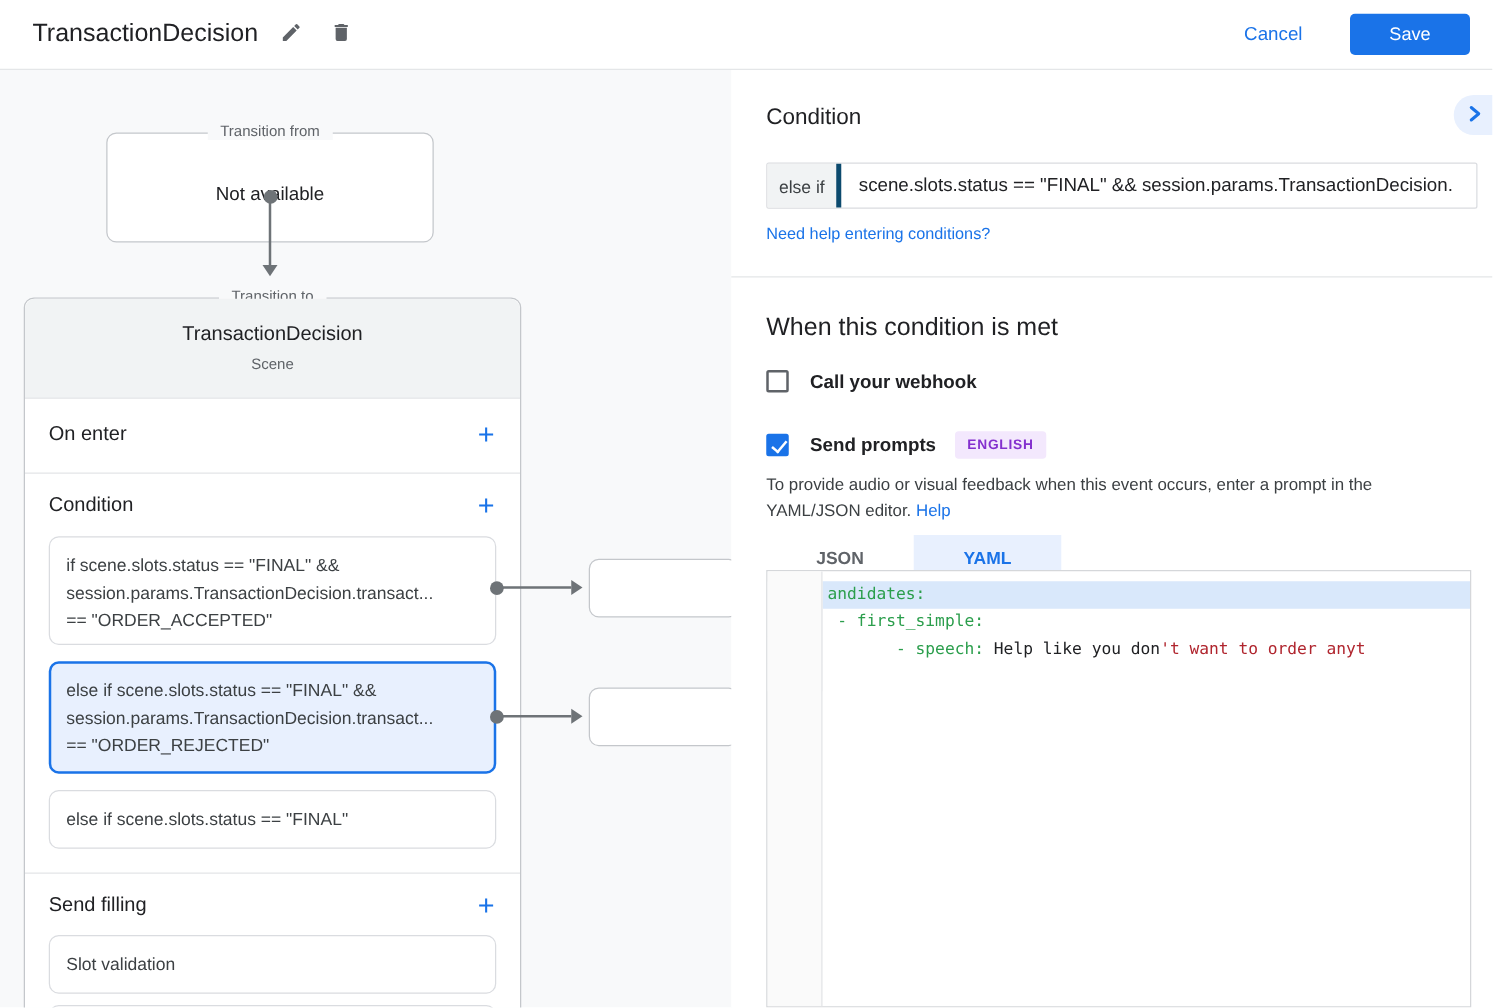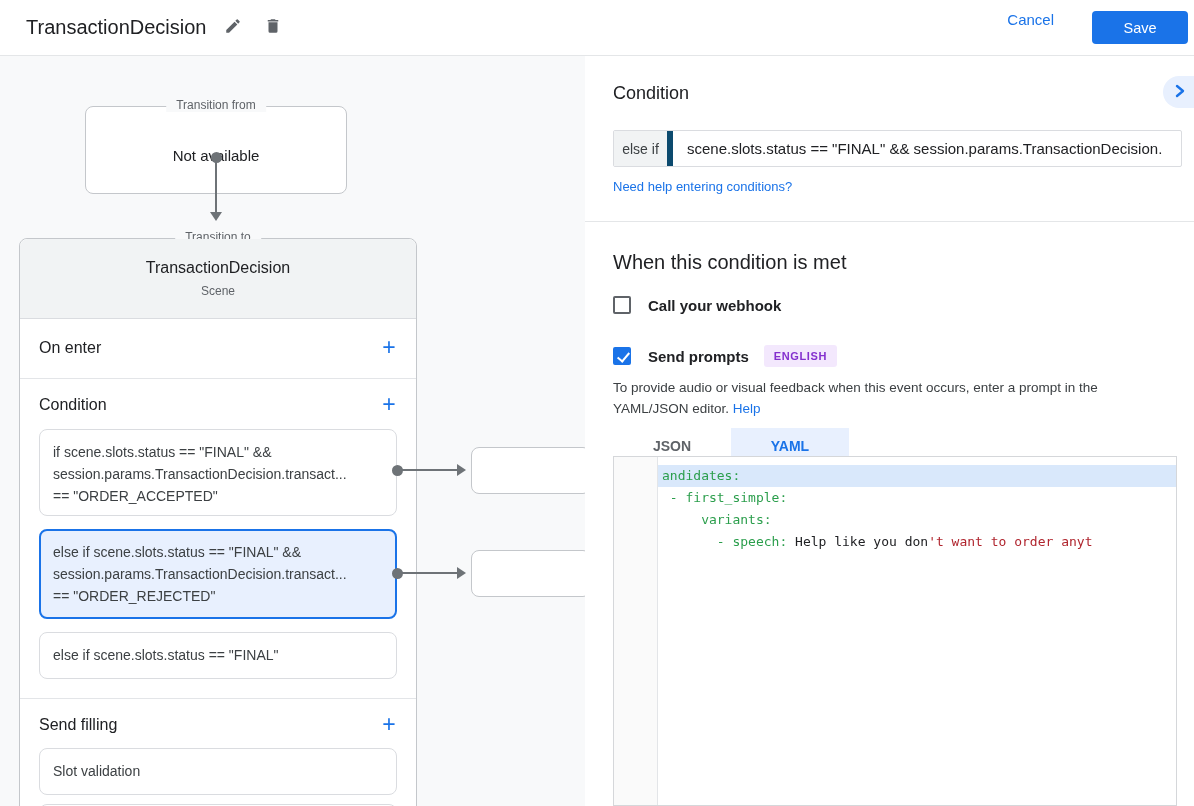--- a/index.html
+++ b/index.html
@@ -7,21 +7,21 @@
     font-family:"Liberation Sans", sans-serif; color:#202124; }
   .stage { position:relative; width:1194px; height:806px; }
 
   
   .topbar { position:absolute; left:0; top:0; width:1194px; height:56px; background:#fff;
     border-bottom:1px solid #e4e6e8; display:flex; align-items:center; z-index:30; }
   .topbar-title { font-size:20px; color:#202124; margin-left:26px; }
   .icon-btn { width:34px; height:34px; display:flex; align-items:center; justify-content:center;
     cursor:pointer; border:none; background:transparent; }
   .icon-btn svg { fill:#5f6368; }
-  .top-actions { margin-left:auto; display:flex; margin-right:6px; }
+  .top-actions { margin-left:auto; display:flex; align-items:center; margin-right:18px; }
   .cancel-link { color:#1a73e8; font-size:15px; font-weight:500; margin-right:38px; cursor:pointer; }
   .save-btn { background:#1a73e8; color:#fff; border:none; border-radius:4px; width:96px; height:33px;
     font-size:14.5px; font-weight:500; font-family:"Liberation Sans",sans-serif; cursor:pointer; }
 
   
   .canvas { position:absolute; left:0; top:56px; width:586px; height:750px; background:#f8f9fa; z-index:1; }
   .legend { position:absolute; top:-9px; left:50%; transform:translateX(-50%); background:#f8f9fa;
     padding:0 10px; font-size:12px; color:#5f6368; white-space:nowrap; }
 
   .tfrom-box { position:absolute; left:85px; top:14px; width:262px; height:88px; background:#fff;
@@ -57,21 +57,21 @@
 
   
   .panel { position:absolute; left:585px; top:56px; width:609px; height:750px; background:#fff; z-index:10; }
   .panel-title { position:absolute; left:28px; top:27px; font-size:18px; color:#202124; }
   .chev-btn { position:absolute; right:0; top:20px; width:31px; height:32px; background:#e8f0fe;
     border:none; border-radius:16px 0 0 16px; cursor:pointer; display:flex; align-items:center; }
   .chev-btn svg { margin-left:11px; stroke:#1a73e8; }
 
   .cond-input-group { position:absolute; left:28px; top:74px; width:569px; height:37px;
     border:1px solid #dadce0; border-radius:2px; display:flex; background:#fff; }
-  .cond-prefix { width:59px; background:#f1f3f4; border-right:6px solid #0c4a6e; display:flex;
+  .cond-prefix { width:59px; background:#f1f3f4; border-right:4px solid #0c4a6e; display:flex;
     align-items:center; justify-content:center; font-size:14px; color:#3c4043; }
   .cond-input { flex:1; border:none; outline:none; font-size:15px; color:#202124; padding:0 0 0 14px;
     font-family:"Liberation Sans",sans-serif; background:transparent; white-space:nowrap; }
   .help-link { position:absolute; left:28px; top:123px; font-size:13px; color:#1a73e8; cursor:pointer; }
   .panel-divider { position:absolute; left:0; top:165px; width:100%; border-top:1px solid #e4e6e8; }
 
   .when-title { position:absolute; left:28px; top:195px; font-size:20px; color:#202124; }
   .check-row { position:absolute; left:28px; display:flex; align-items:center; }
   .checkbox { width:18px; height:18px; border:2px solid #5f6368; border-radius:2px; background:#fff;
     cursor:pointer; flex:none; }
@@ -254,27 +254,20 @@
           </div>
           <div class="ed-row">
             <div class="ed-gutter">
               <span class="ed-arrow">▾</span>
               <span class="ed-num">2</span>
             </div>
             <div class="ed-code"><span class="seg-key"> - first_simple:</span></div>
           </div>
           <div class="ed-row">
             <div class="ed-gutter">
-              <span class="ed-arrow">▾</span>
-              <span class="ed-num">3</span>
-            </div>
-            <div class="ed-code"><span class="seg-key">     variants:</span></div>
-          </div>
-          <div class="ed-row">
-            <div class="ed-gutter">
               <span class="ed-arrow"></span>
               <span class="ed-num">4</span>
             </div>
             <div class="ed-code"><span class="seg-key">       - speech:</span><span class="seg-text"> Help like you don</span><span class="seg-string">'t want to order anyt</span></div>
           </div>
           <div class="ed-row">
             <div class="ed-gutter">
               <span class="ed-arrow"></span>
               <span class="ed-num">5</span>
             </div>

